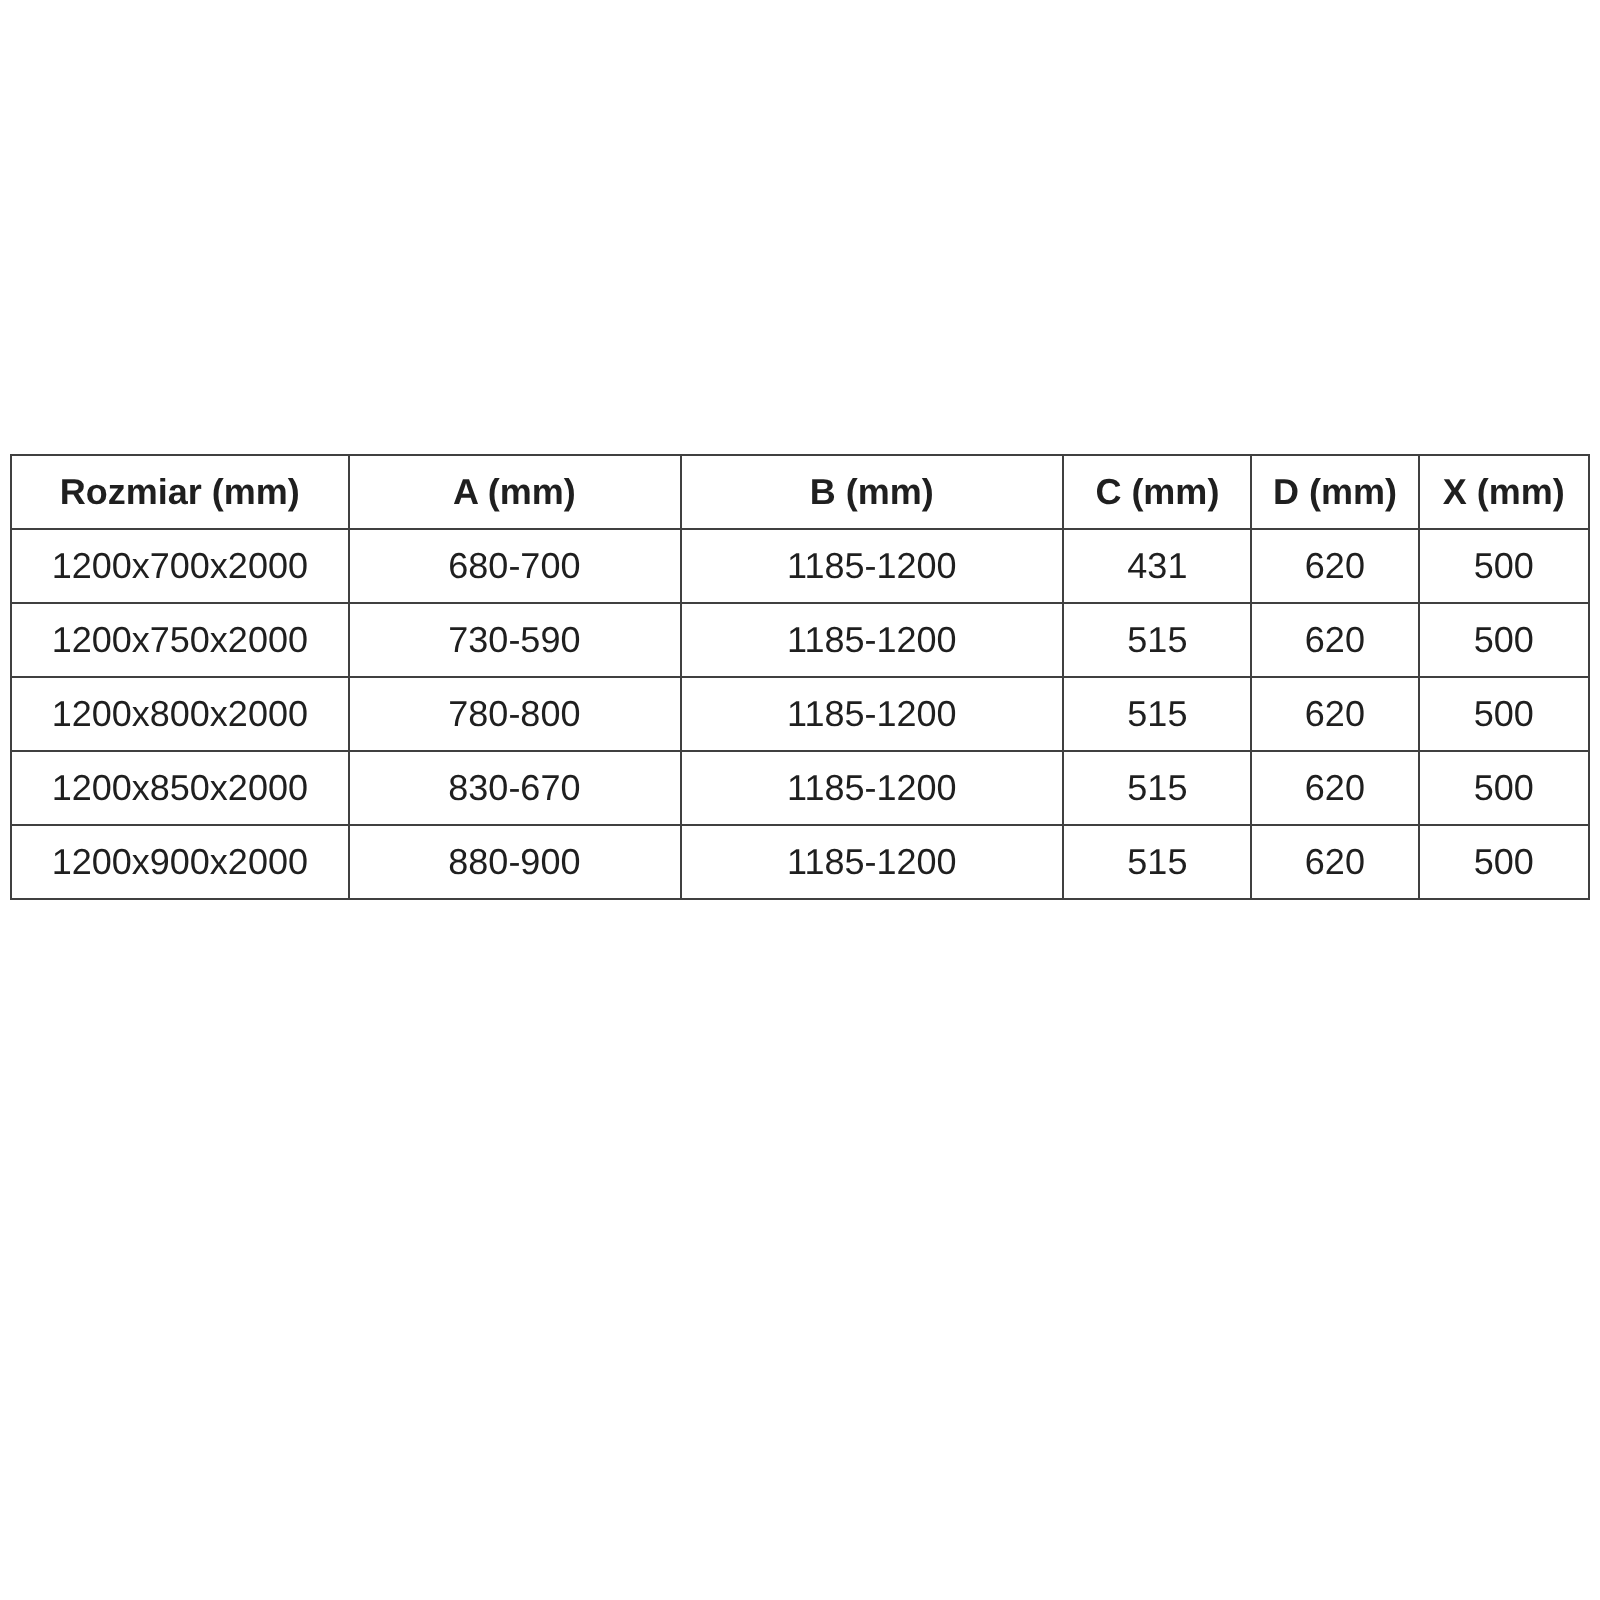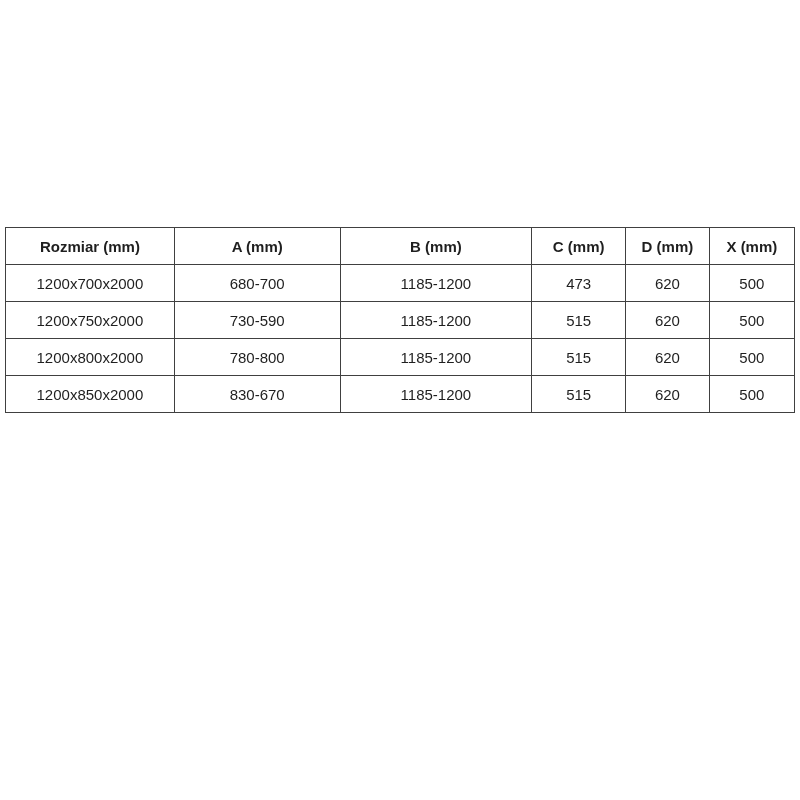--- a/index.html
+++ b/index.html
@@ -25,21 +25,21 @@
     table-layout: fixed;
     color: #1f1f1f;
   }
   table.size-table th,
   table.size-table td {
     border: 1.5px solid #404040;
     height: 36px;
     padding: 0 2px;
     text-align: center;
     vertical-align: middle;
-    font-size: 15px;
+    font-size: 18px;
     overflow: hidden;
     white-space: nowrap;
   }
   table.size-table th {
     font-weight: bold;
   }
   table.size-table td {
     font-weight: normal;
     text-align: center;
   }
@@ -71,21 +71,21 @@
           <th>C (mm)</th>
           <th>D (mm)</th>
           <th>X (mm)</th>
         </tr>
     </thead>
     <tbody>
         <tr>
           <td>1200x700x2000</td>
           <td>680-700</td>
           <td>1185-1200</td>
-          <td>473</td>
+          <td>431</td>
           <td>620</td>
           <td>500</td>
         </tr>
         <tr>
           <td>1200x750x2000</td>
           <td>730-590</td>
           <td>1185-1200</td>
           <td>515</td>
           <td>620</td>
           <td>500</td>
@@ -99,15 +99,23 @@
           <td>500</td>
         </tr>
         <tr>
           <td>1200x850x2000</td>
           <td>830-670</td>
           <td>1185-1200</td>
           <td>515</td>
           <td>620</td>
           <td>500</td>
         </tr>
+        <tr>
+          <td>1200x900x2000</td>
+          <td>880-900</td>
+          <td>1185-1200</td>
+          <td>515</td>
+          <td>620</td>
+          <td>500</td>
+        </tr>
       </tbody>
   </table>
 </div>
 
 </body></html>

